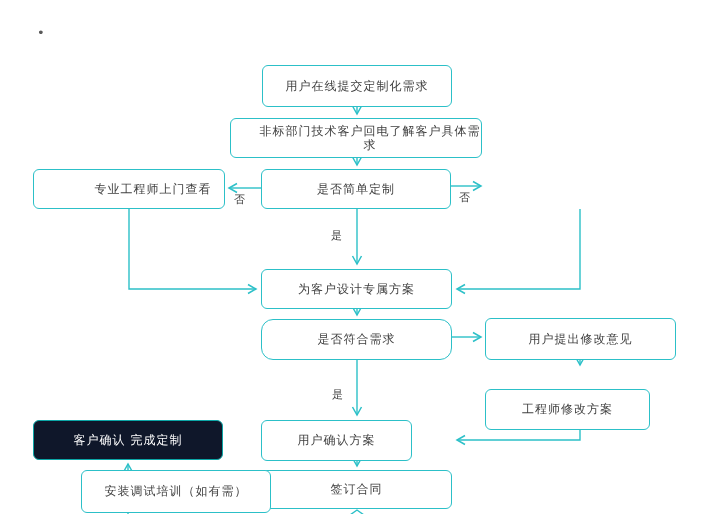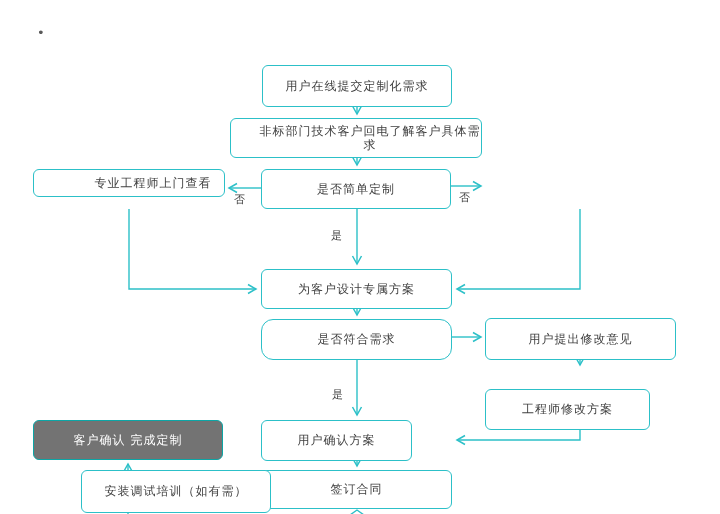--- a/index.html
+++ b/index.html
@@ -35,21 +35,21 @@
     background: #ffffff;
     border: 1.5px solid #2CC0C8;
     border-radius: 6px;
     font-size: 12px;
     color: #3F3F3F;
     letter-spacing: 1px;
     text-align: center;
     line-height: 1.2;
   }
   .node.filled {
-    background: #737373;
+    background: #0f172a;
     border-color: #0CA6A6;
     color: #ffffff;
   }
   svg.wires {
     position: absolute;
     left: 0; top: 0;
     width: 720px;
     height: 514px;
     pointer-events: none;
   }
@@ -90,21 +90,21 @@
       <path d="M357,360 L357,415" marker-end="url(#arw)"></path>
       <path d="M357,461 L357,466" marker-end="url(#arw)"></path>
       <path d="M128,470 L128,464" marker-end="url(#arw)"></path>
       <path d="M350,515 L357,510 L364,515"></path>
       <path d="M128,511 L128,515"></path>
     </g>
   </svg>
 
   <div class="node" style="left:262px; top:65px;  width:190px; height:42px;">用户在线提交定制化需求</div>
   <div class="node" style="left:230px; top:118px; width:252px; height:40px;padding-left:28px;">非标部门技术客户回电了解客户具体需求</div>
-  <div class="node" style="left:33px;  top:169px; width:192px; height:28px;padding-left:48px;">专业工程师上门查看</div>
+  <div class="node" style="left:33px;  top:169px; width:192px; height:40px;padding-left:48px;">专业工程师上门查看</div>
   <div class="node" style="left:261px; top:169px; width:190px; height:40px;">是否简单定制</div>
   <div class="node" style="left:261px; top:269px; width:191px; height:40px;">为客户设计专属方案</div>
   <div class="node" style="left:261px; top:319px; width:191px; height:41px;border-radius:12px;">是否符合需求</div>
   <div class="node" style="left:485px; top:318px; width:191px; height:42px;">用户提出修改意见</div>
   <div class="node" style="left:485px; top:369px; width:165px; height:41px;margin-top:20px;">工程师修改方案</div>
   <div class="node filled" style="left:33px; top:420px; width:190px; height:40px;">客户确认 完成定制</div>
   <div class="node" style="left:261px; top:420px; width:151px; height:41px;">用户确认方案</div>
   <div class="node" style="left:261px; top:470px; width:191px; height:39px;">签订合同</div>
   <div class="node" style="left:33px;  top:470px; width:190px; height:43px;margin-left:48px;">安装调试培训（如有需）</div>
 

